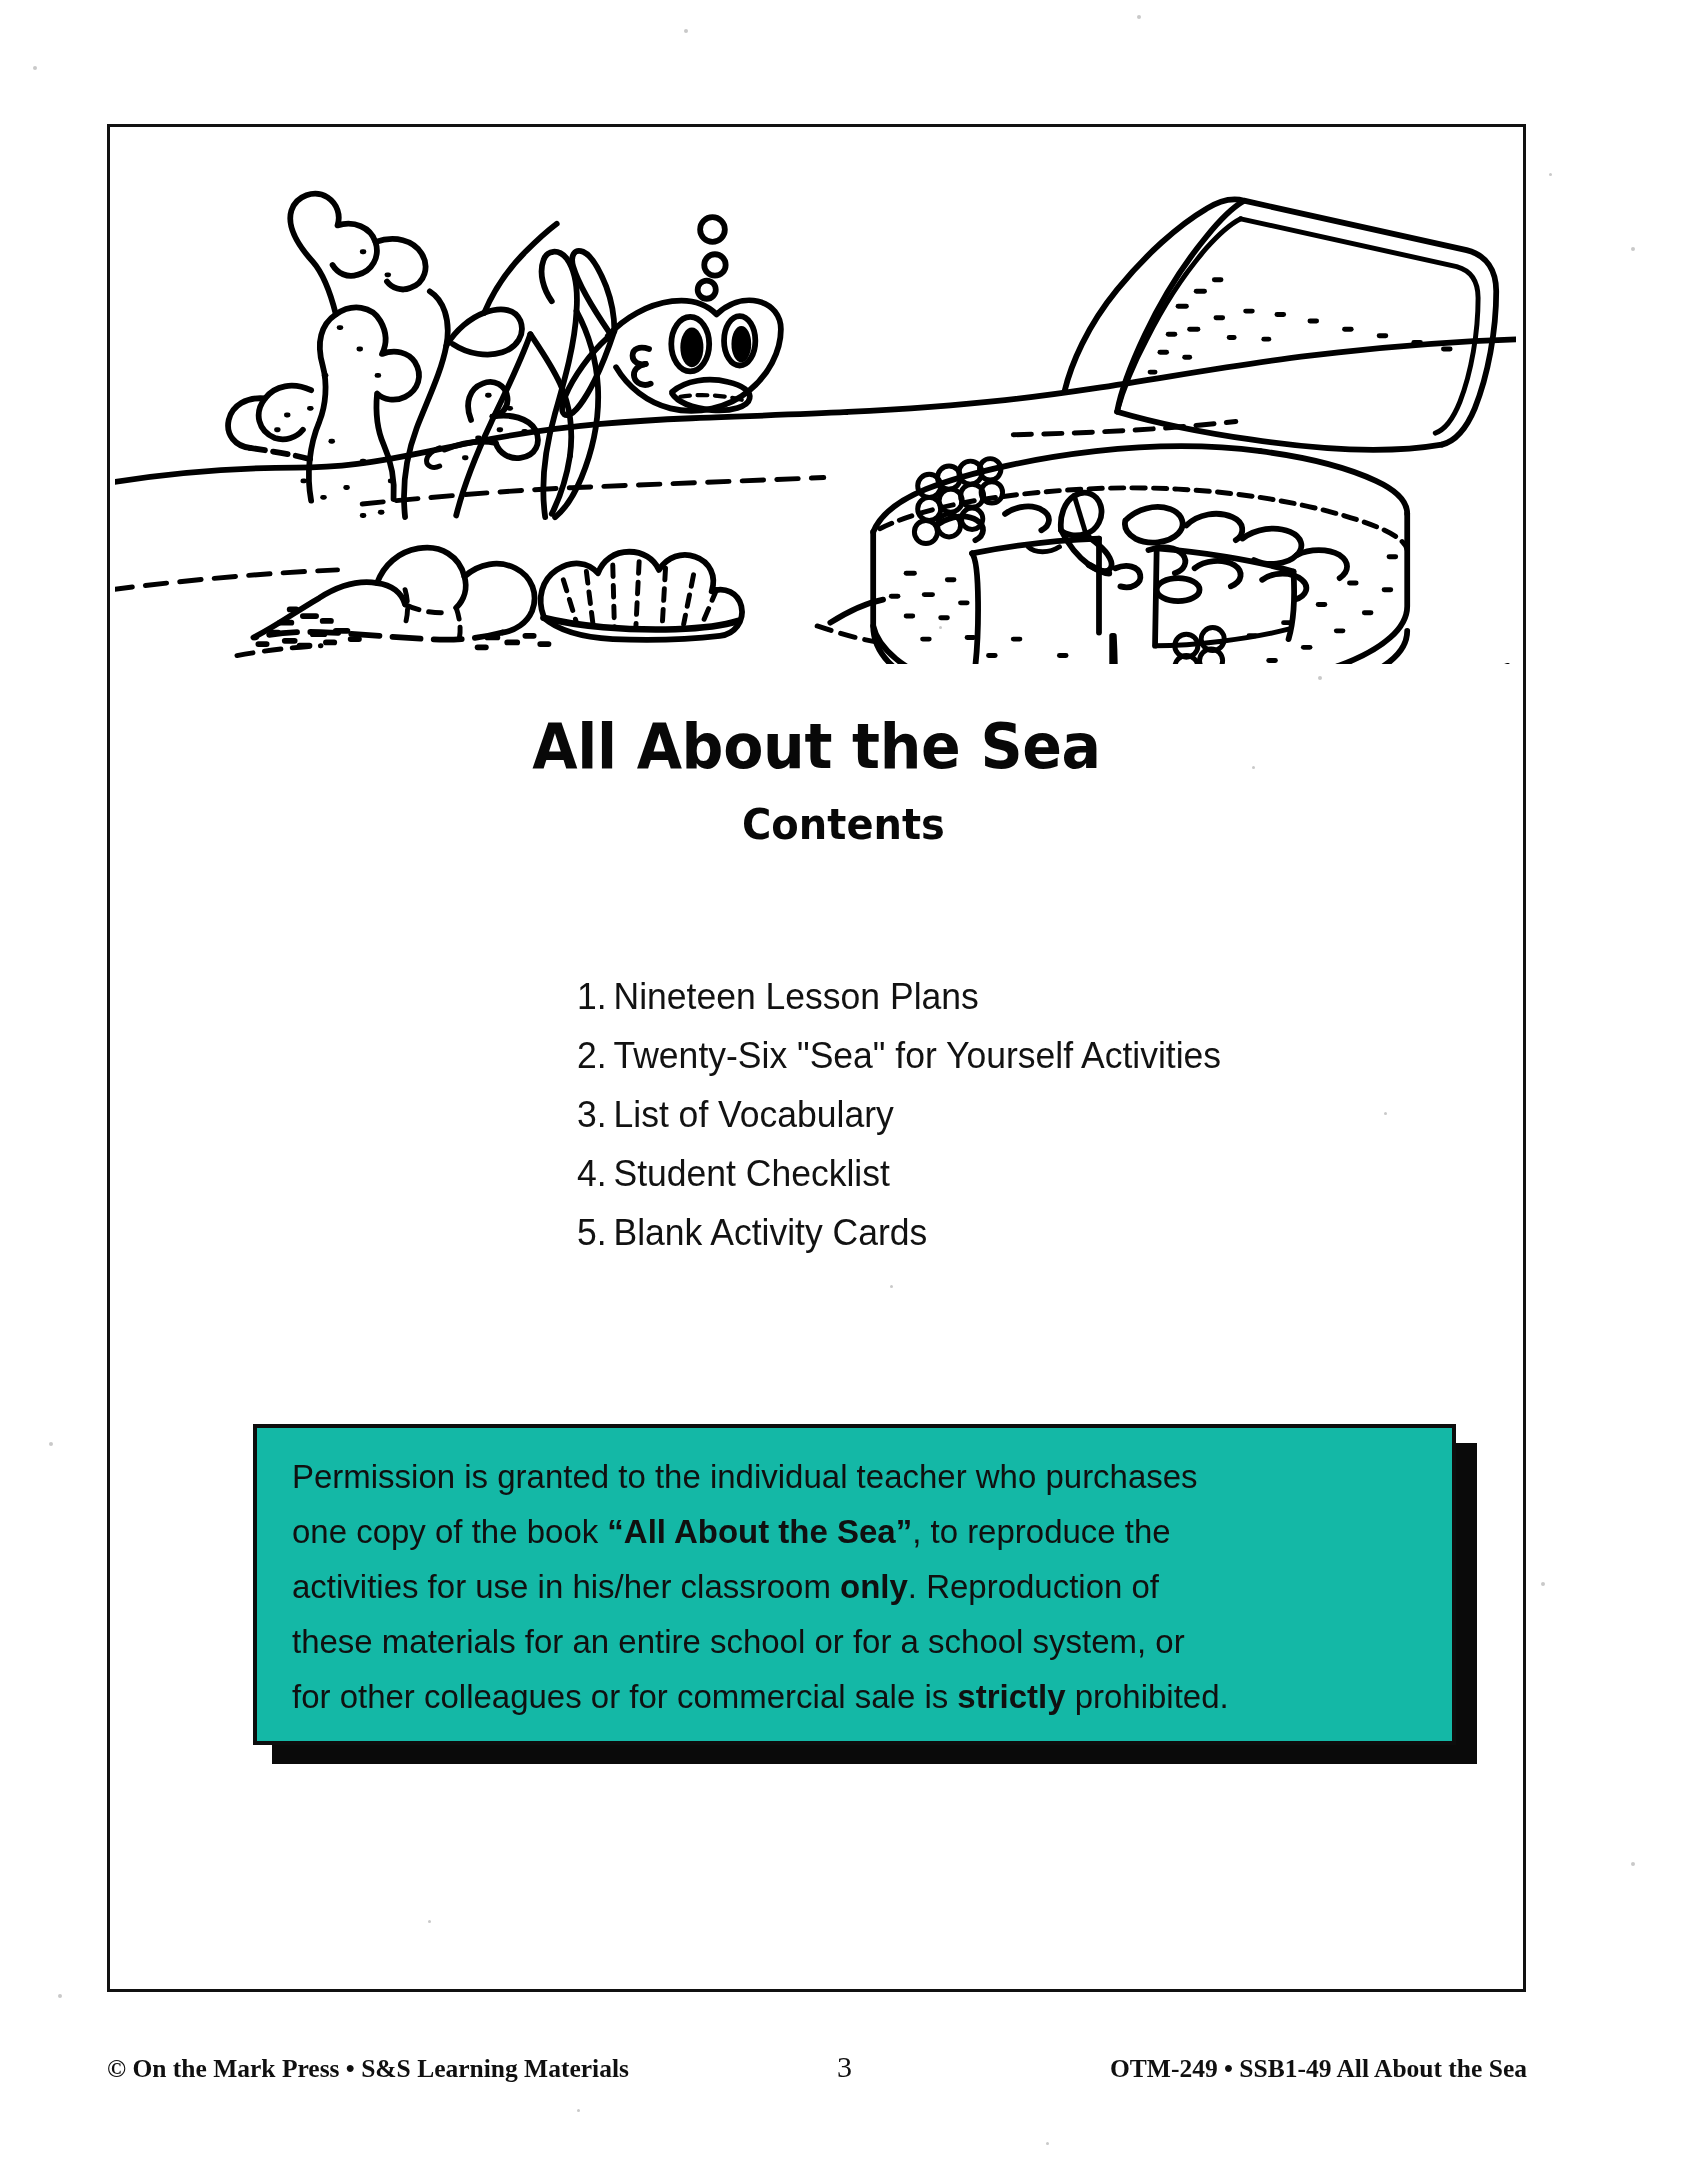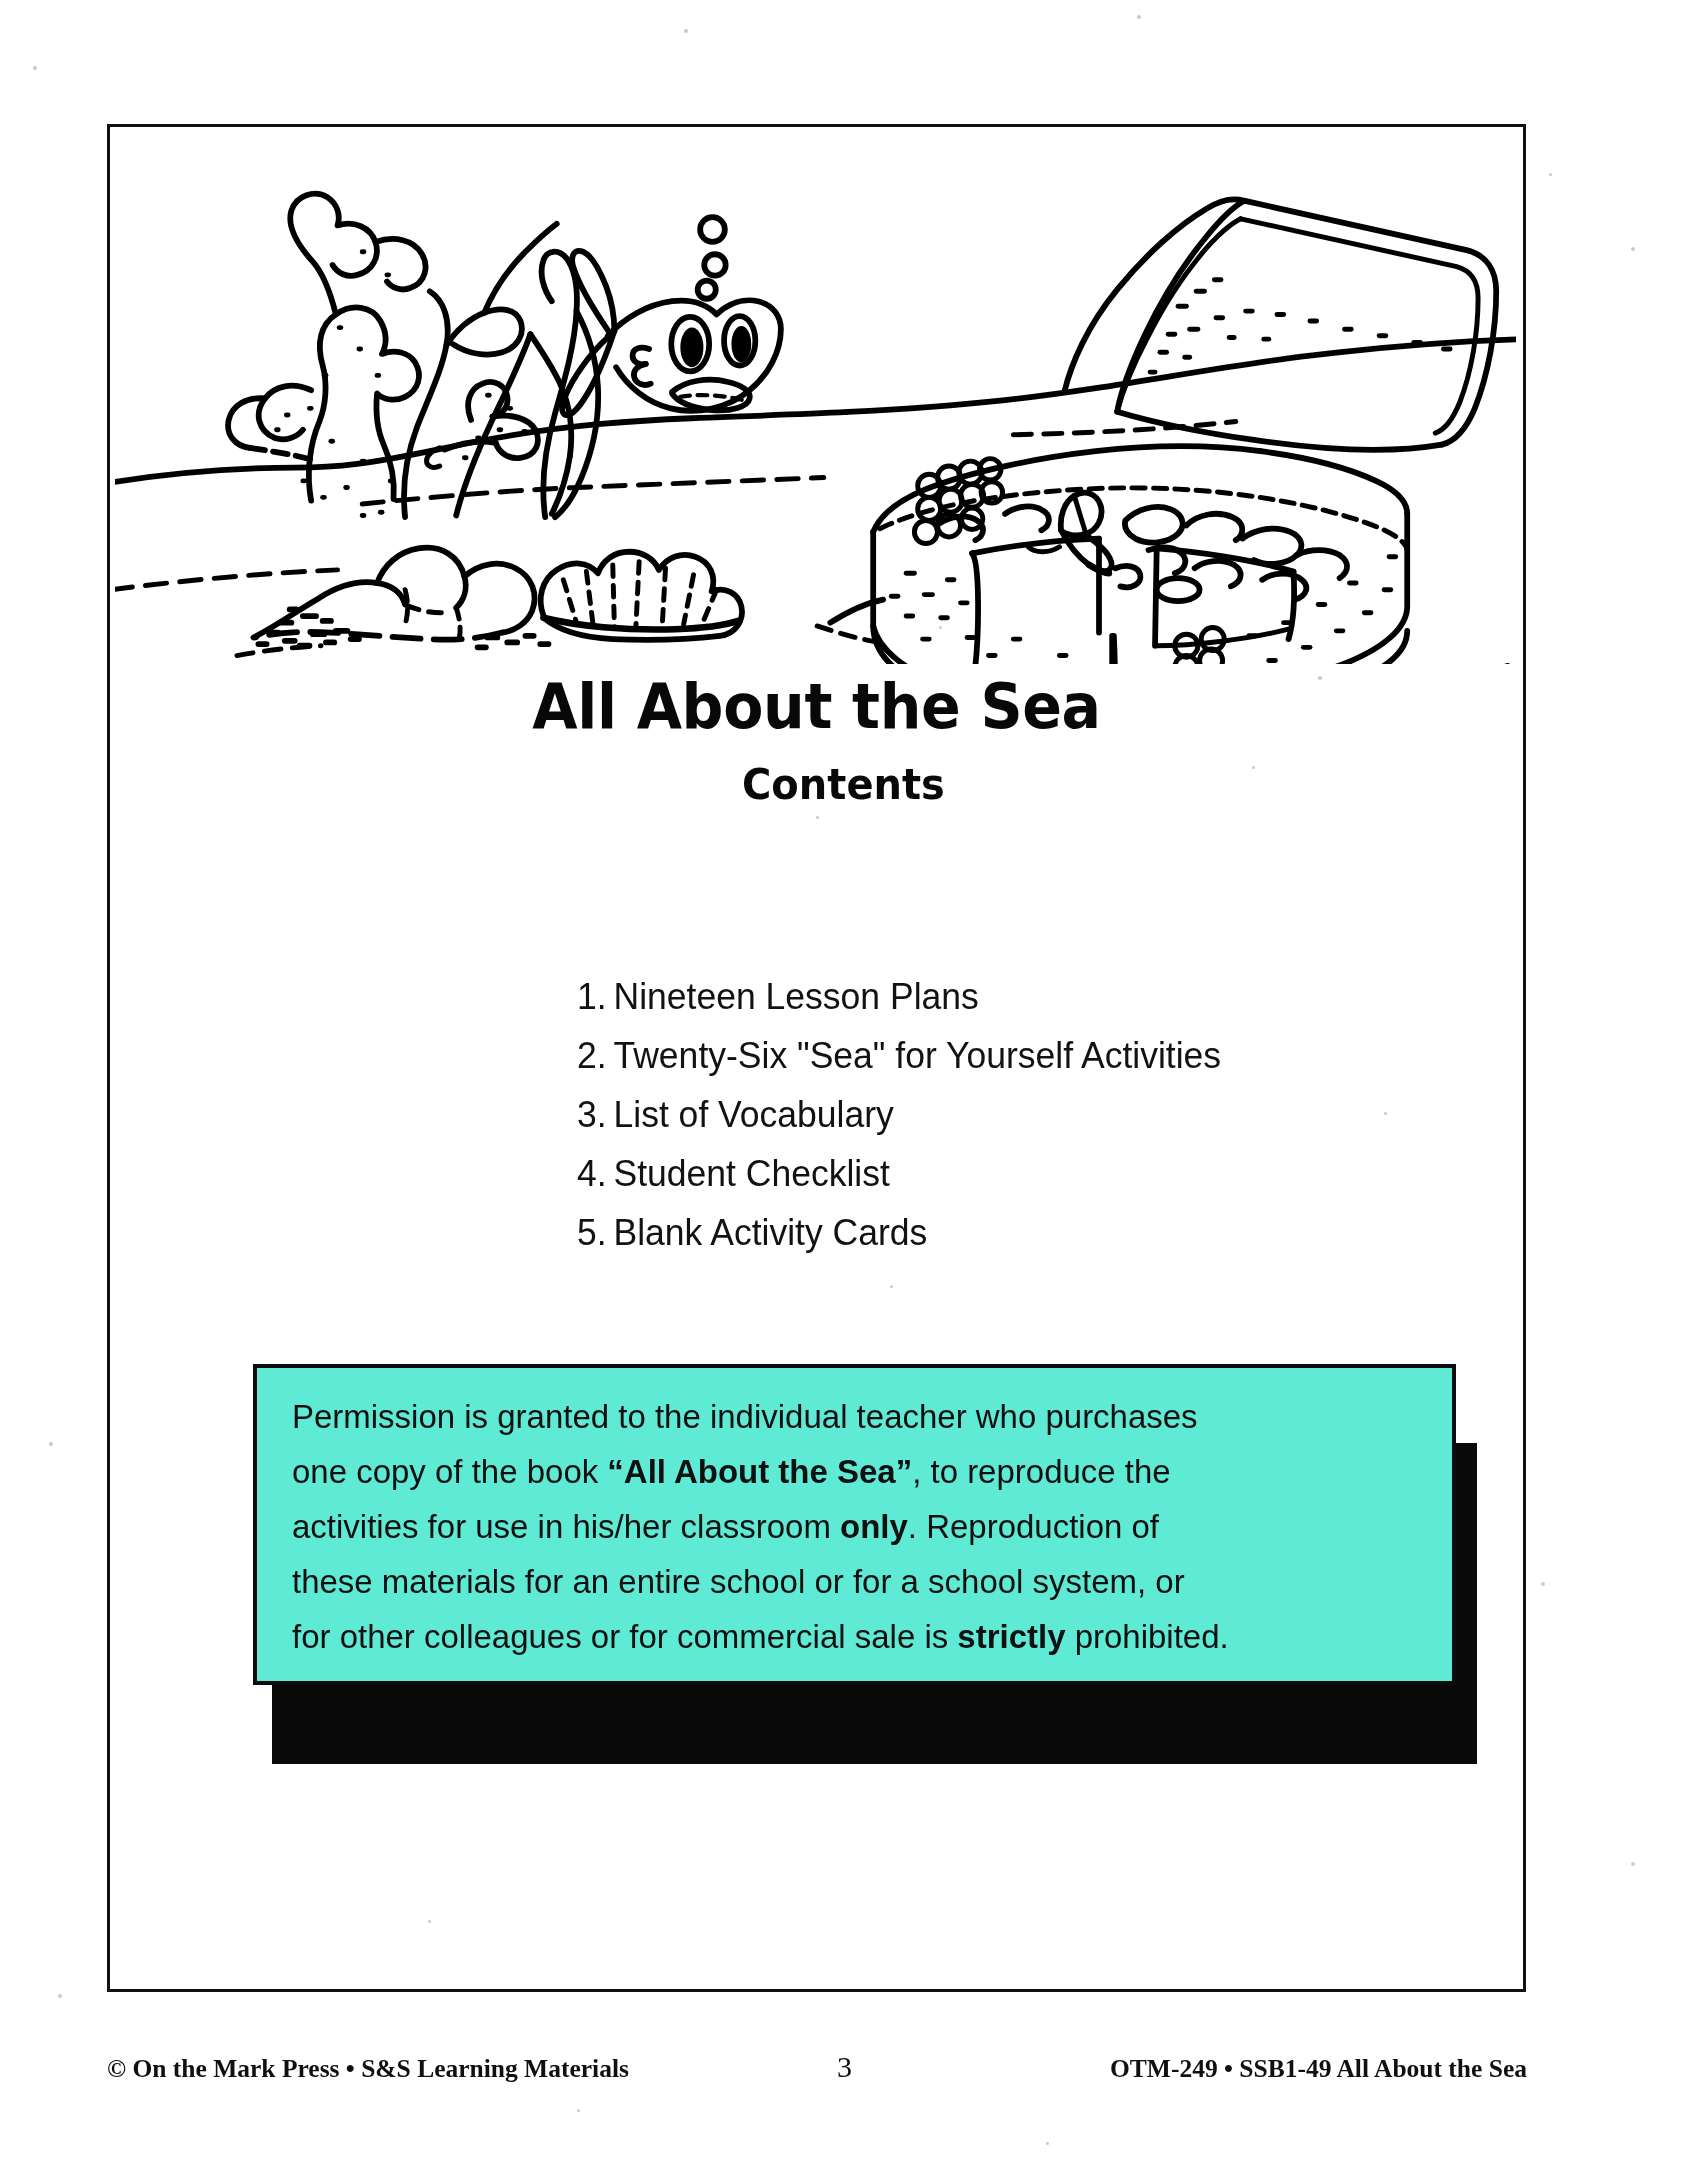--- a/index.html
+++ b/index.html
@@ -41,21 +41,21 @@
     top: 128px;
     width: 1401px;
     height: 536px;
     pointer-events: none;
   }
 
   
   #title-block {
     position: absolute;
     left: 107px;
-    top: 675px;
+    top: 715px;
     width: 1419px;
     text-align: center;
   }
   #main-title {
     font-family: "DejaVu Sans", sans-serif;
     font-weight: bold;
     font-size: 63px;
     letter-spacing: -0.4px;
     transform: scaleX(0.93);
     line-height: 1.0;
@@ -99,24 +99,24 @@
     position: absolute;
     left: 272px;
     top: 1443px;
     width: 1205px;
     height: 321px;
     background: #0a0a0a;
   }
   #permission-box {
     position: absolute;
     left: 253px;
-    top: 1364px;
+    top: 1424px;
     width: 1203px;
     height: 321px;
-    background: #5eead4;
+    background: #14b8a6;
     border: 4.1px solid #0d0d0d;
     box-sizing: border-box;
   }
   #permission-text {
     position: absolute;
     left: 35px;
     top: 21.4px;
     width: 1145px;
     font-family: "Liberation Sans", sans-serif;
     font-size: 34px;

